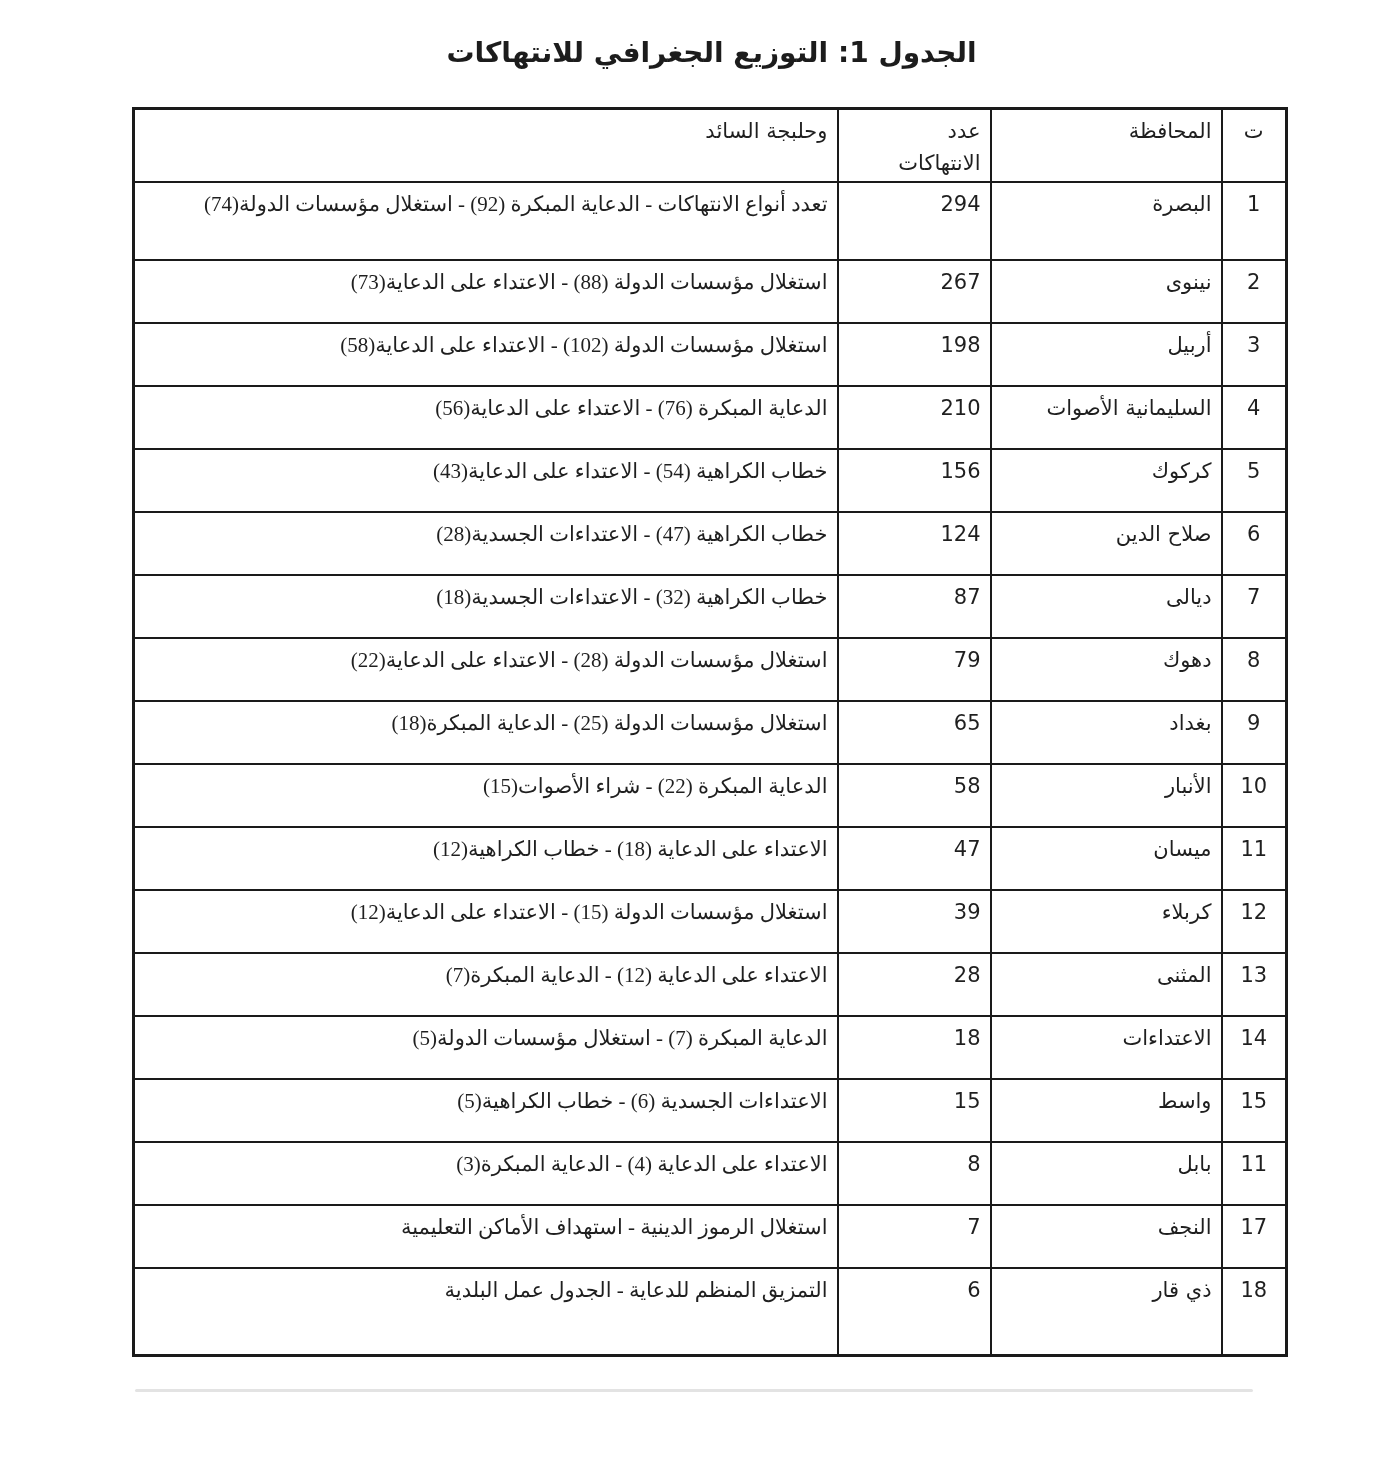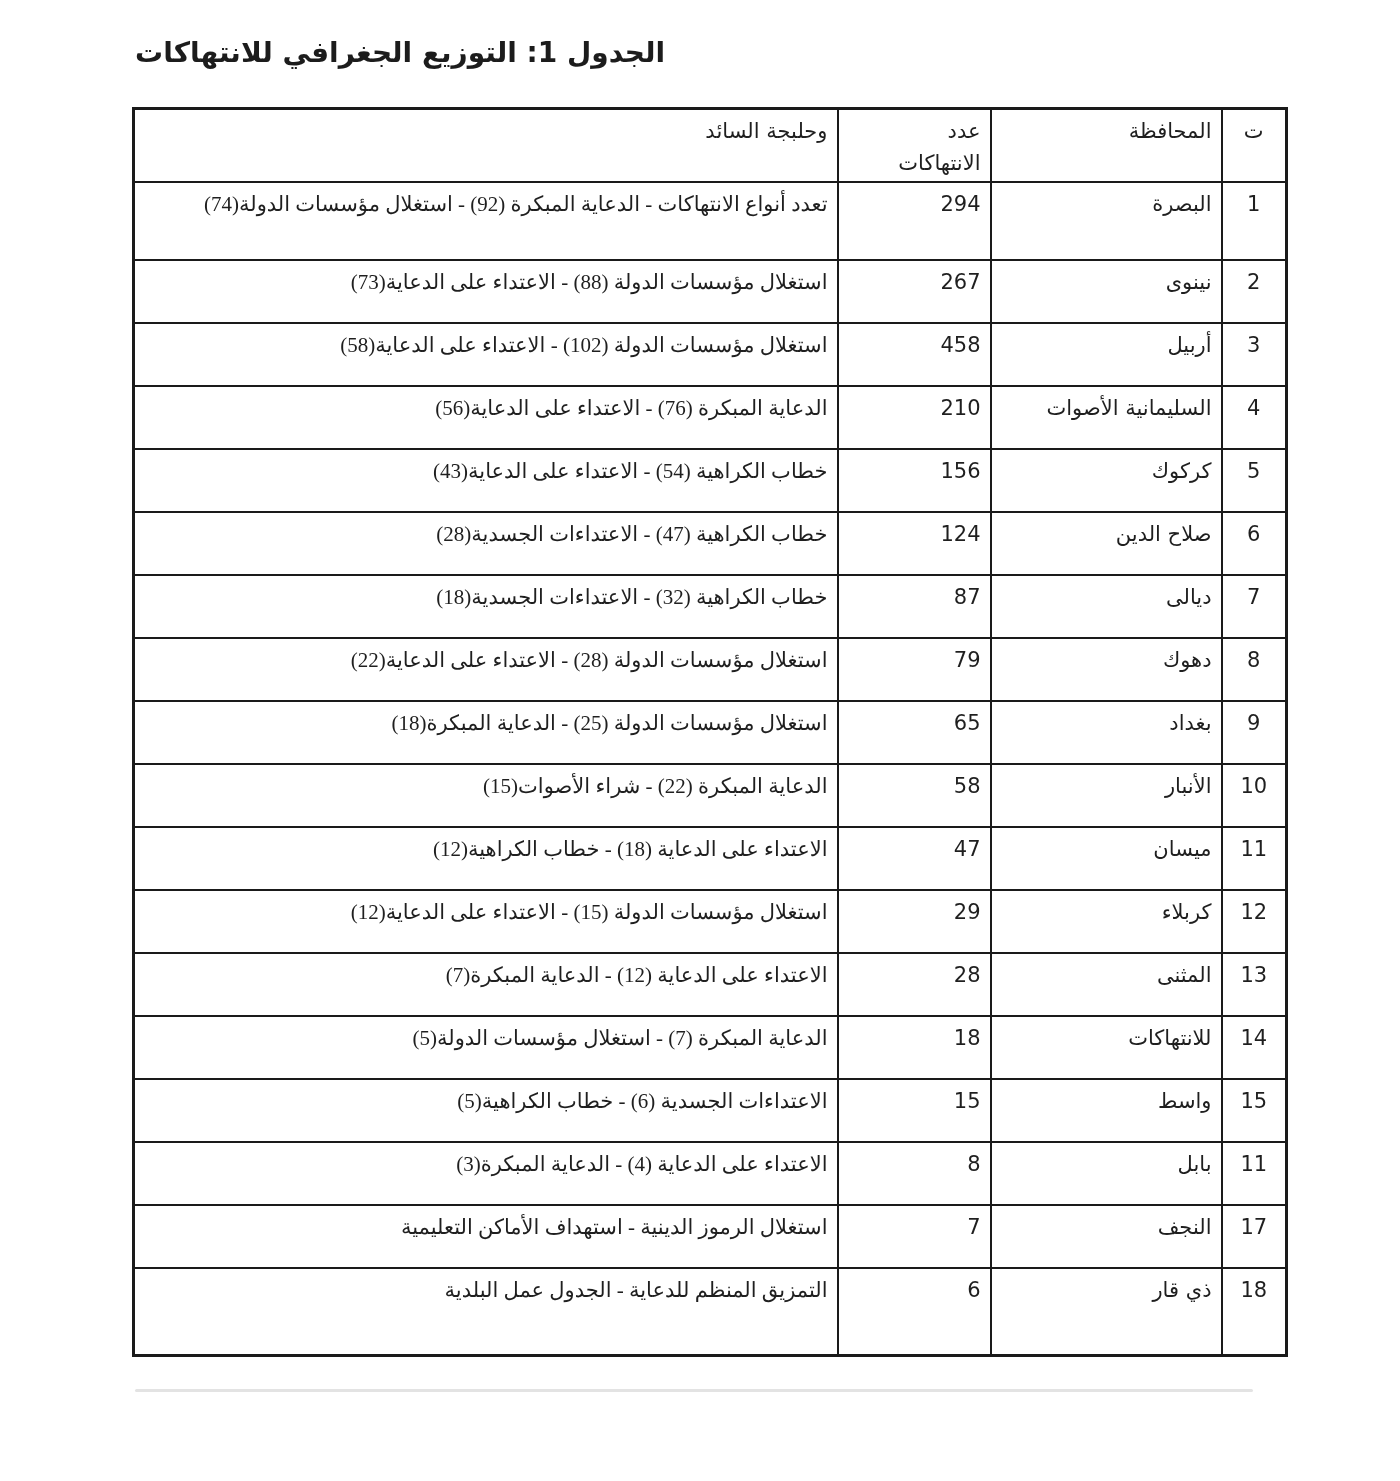--- a/index.html
+++ b/index.html
@@ -20,21 +20,21 @@
     position: absolute;
     top: 0;
     right: 112px;
     width: 1153px;
   }
   .doc-title {
     margin-top: 34px;
     font-size: 28px;
     line-height: 38px;
     font-weight: bold;
-    text-align: left;
+    text-align: center;
     color: #1c1c1c;
     letter-spacing: 0;
   }
   table.violations {
     margin-top: 35px;
     width: 1153px;
     border-collapse: collapse;
     table-layout: fixed;
     border: 3px solid #1a1a1a;
   }
@@ -108,21 +108,21 @@
   <tr>
     <td class="t-idx">2</td>
     <td class="t-gov">نينوى</td>
     <td class="t-num">267</td>
     <td class="t-pat">استغلال مؤسسات الدولة (88) - الاعتداء على الدعاية(73)</td>
   </tr>
 
   <tr>
     <td class="t-idx">3</td>
     <td class="t-gov">أربيل</td>
-    <td class="t-num">458</td>
+    <td class="t-num">198</td>
     <td class="t-pat">استغلال مؤسسات الدولة (102) - الاعتداء على الدعاية(58)</td>
   </tr>
 
   <tr>
     <td class="t-idx">4</td>
     <td class="t-gov">السليمانية الأصوات</td>
     <td class="t-num">210</td>
     <td class="t-pat">الدعاية المبكرة (76) - الاعتداء على الدعاية(56)</td>
   </tr>
 
@@ -171,34 +171,34 @@
   <tr>
     <td class="t-idx">11</td>
     <td class="t-gov">ميسان</td>
     <td class="t-num">47</td>
     <td class="t-pat">الاعتداء على الدعاية (18) - خطاب الكراهية(12)</td>
   </tr>
 
   <tr>
     <td class="t-idx">12</td>
     <td class="t-gov">كربلاء</td>
-    <td class="t-num">29</td>
+    <td class="t-num">39</td>
     <td class="t-pat">استغلال مؤسسات الدولة (15) - الاعتداء على الدعاية(12)</td>
   </tr>
 
   <tr>
     <td class="t-idx">13</td>
     <td class="t-gov">المثنى</td>
     <td class="t-num">28</td>
     <td class="t-pat">الاعتداء على الدعاية (12) - الدعاية المبكرة(7)</td>
   </tr>
 
   <tr>
     <td class="t-idx">14</td>
-    <td class="t-gov">للانتهاكات</td>
+    <td class="t-gov">الاعتداءات</td>
     <td class="t-num">18</td>
     <td class="t-pat">الدعاية المبكرة (7) - استغلال مؤسسات الدولة(5)</td>
   </tr>
 
   <tr>
     <td class="t-idx">15</td>
     <td class="t-gov">واسط</td>
     <td class="t-num">15</td>
     <td class="t-pat">الاعتداءات الجسدية (6) - خطاب الكراهية(5)</td>
   </tr>

